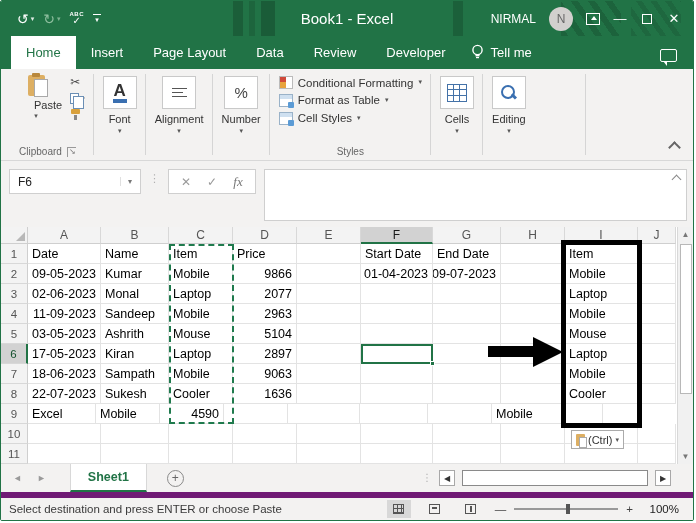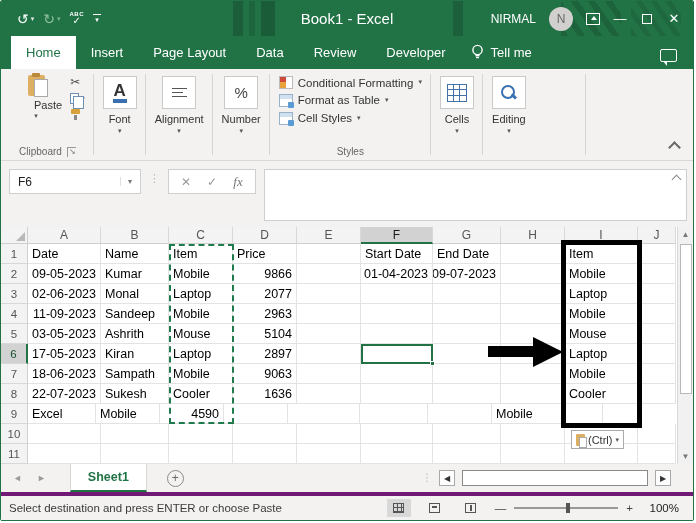--- a/index.html
+++ b/index.html
@@ -138,21 +138,21 @@
   .sheettab{margin-left:24px;height:100%;background:#fff;border-left:1px solid #d8d8d8;border-right:1px solid #d8d8d8;
             border-bottom:2px solid #217346;display:flex;align-items:center;padding:0 17px;color:#217346;font-weight:bold;font-size:12.5px;}
   .addsheet{margin-left:20px;width:17px;height:17px;border:1px solid #8a8a8a;border-radius:50%;color:#666;font-size:12px;
             display:flex;align-items:center;justify-content:center;line-height:1;}
   .tbright2{margin-left:auto;display:flex;align-items:center;gap:7px;padding-right:22px;}
   .hdots{color:#b0b0b0;font-size:10px;line-height:1;}
   .hbtn{width:16px;height:16px;background:#fff;border:1px solid #a8a8a8;display:flex;align-items:center;justify-content:center;font-size:8px;color:#333;}
   .htrack{width:186px;height:16px;background:#fff;border:1px solid #8a8a8a;}
 
   
-  .statusbar{height:24px;background:#f3f2f1;border-top:4px solid #701a75;display:flex;align-items:center;font-size:11.5px;color:#3a3a3a;padding-left:8px;flex:1;}
+  .statusbar{height:24px;background:#f3f2f1;border-top:6px solid #701a75;display:flex;align-items:center;font-size:11.5px;color:#3a3a3a;padding-left:8px;flex:1;}
   .sbright{margin-left:auto;display:flex;align-items:center;gap:12px;padding-right:14px;}
   .viewbtn{width:24px;height:18px;display:flex;align-items:center;justify-content:center;}
   .viewbtn.active{background:#d8d8d8;}
   .vico1{width:11px;height:10px;border:1px solid #555;background:
      linear-gradient(90deg,transparent 0 3px,#555 3px 4px,transparent 4px 7px,#555 7px 8px,transparent 8px),
      linear-gradient(transparent 0 3px,#555 3px 4px,transparent 4px 7px,#555 7px 8px,transparent 8px);}
   .vico2{width:11px;height:10px;border:1px solid #555;position:relative;}
   .vico2:after{content:"";position:absolute;left:2px;top:2px;right:2px;height:2px;background:#555;}
   .vico3{width:11px;height:10px;border:1px solid #555;position:relative;}
   .vico3:after{content:"";position:absolute;left:4px;top:1px;width:2px;bottom:1px;background:#555;}

